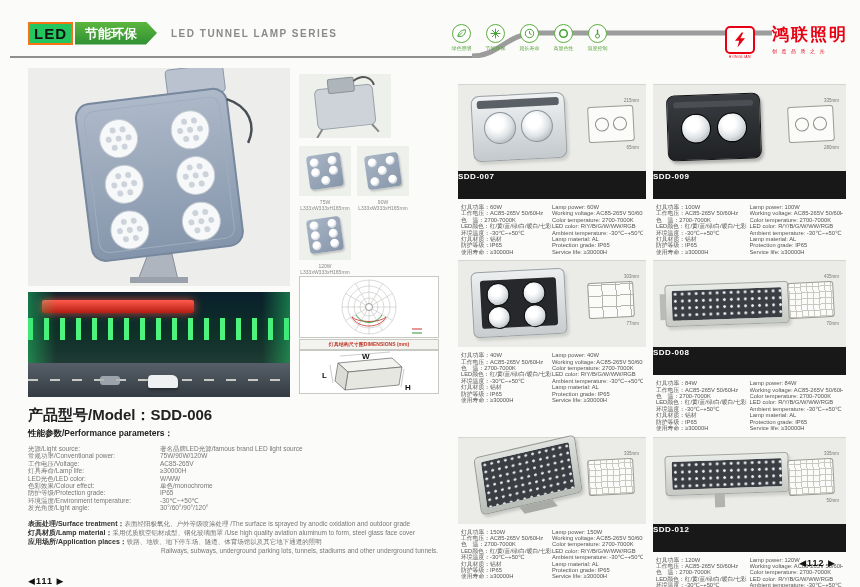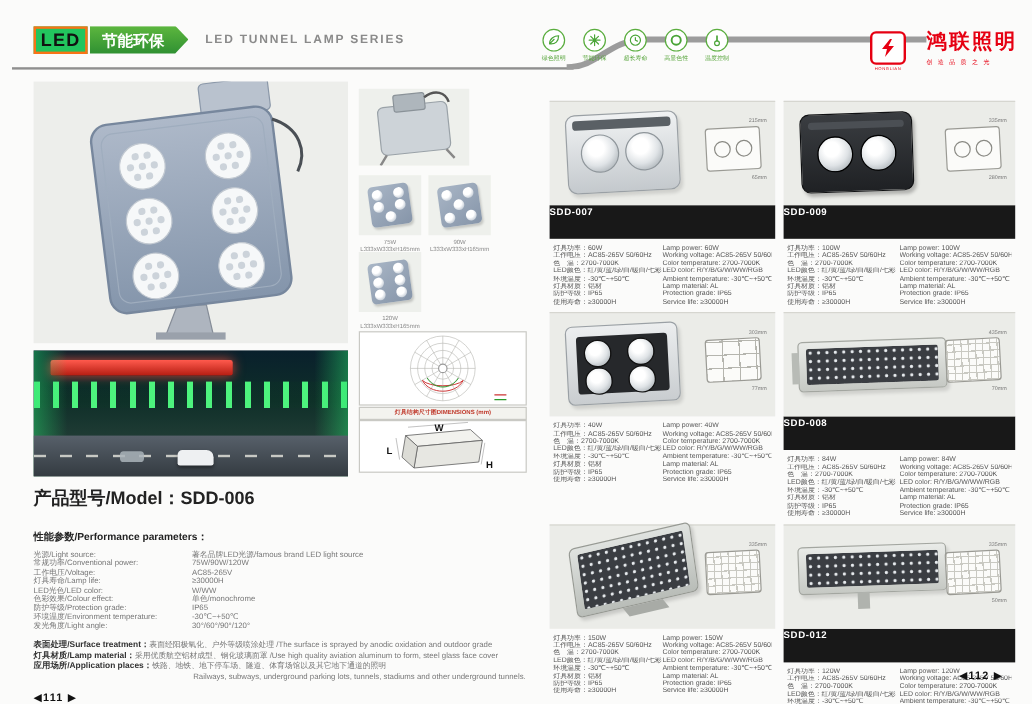--- a/index.html
+++ b/index.html
@@ -47,21 +47,21 @@
   .tn-glowL{position:absolute;left:0;top:0;width:28px;height:100%;background:linear-gradient(90deg,rgba(40,220,110,.45),transparent)}
   .tn-glowR{position:absolute;right:0;top:0;width:28px;height:100%;background:linear-gradient(-90deg,rgba(40,220,110,.45),transparent)}
   .tn-road{position:absolute;left:0;bottom:0;width:100%;height:34px;background:linear-gradient(180deg,#57606a,#343b41)}
   .tn-lane{position:absolute;left:0;bottom:16px;width:100%;height:2px;opacity:.8;
            background:repeating-linear-gradient(90deg,#e8e8e0 0 10px,transparent 10px 22px)}
   .tn-car1{position:absolute;left:120px;bottom:9px;width:30px;height:13px;background:#eef0f2;border-radius:4px 6px 2px 2px;box-shadow:0 2px 3px rgba(0,0,0,.4)}
   .tn-car2{position:absolute;left:72px;bottom:12px;width:20px;height:9px;background:#aab4ba;border-radius:3px;opacity:.85}
 
   .info{position:absolute;left:28px;top:406px;width:412px}
   .model-line{font-size:15px;font-weight:bold;color:#222}
-  .perf-line{font-size:8.5px;font-weight:bold;color:#222;margin-top:17px}
+  .perf-line{font-size:8.5px;font-weight:bold;color:#222;margin-top:3px}
   #params{margin-top:5px}
   .prow{display:flex;font-size:6.5px;color:#777;line-height:7.4px}
   .plabel{width:132px}
   .pval{flex:1}
   .notes{margin-top:7px}
   .nrow{font-size:6.5px;line-height:9px;color:#777}
   .nlabel{font-weight:bold;color:#333;font-size:7px}
   .ncont{padding-left:133px}
   .pageno{position:absolute;font-weight:bold;font-size:9px;color:#111;letter-spacing:1px}
   #pn-l{left:28px;top:576px}

